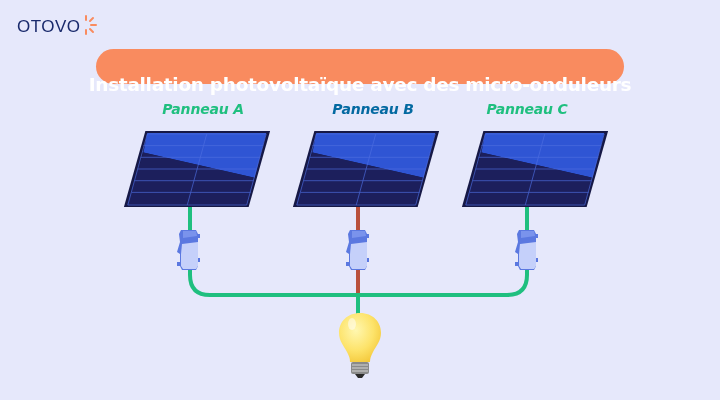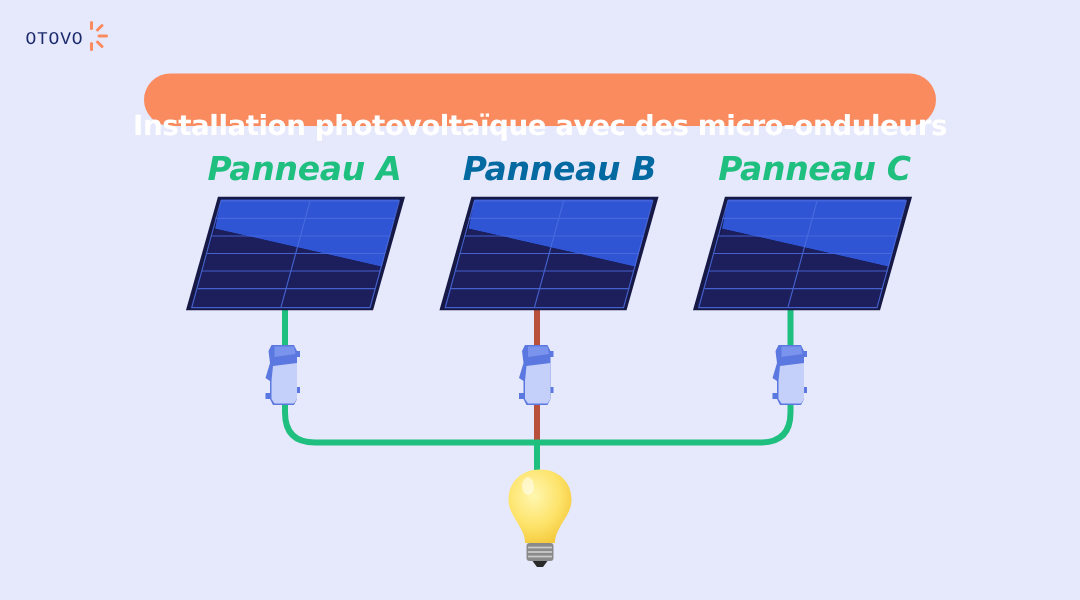--- a/index.html
+++ b/index.html
@@ -7,40 +7,40 @@
       width: 720px; height: 400px; overflow: hidden;
       background: #e6e8fb;
       font-family: "DejaVu Sans", sans-serif;
       position: relative;
     }
     .logo {
       position: absolute; left: 17px; top: 17px;
       display: flex; align-items: center;
     }
     .logo-text {
-      font-family: Liberation Mono, monospace;
-      font-size: 12px; letter-spacing: 0.5px;
+      font-family: Liberation Sans, sans-serif;
+      font-size: 17px; letter-spacing: 0.5px;
       color: #1a2a6c; font-weight: 400;
     }
     .logo-spark { margin-left: 1px; margin-top: -4px; }
     .title-pill {
       position: absolute; left: 96px; top: 49px;
       width: 528px; height: 35px;
       background: #f98b5f; border-radius: 18px;
       display: flex; align-items: center; justify-content: center;
     }
     .title-pill span {
       color: #ffffff; font-size: 18.5px; font-weight: 600;
       font-family: "DejaVu Sans", sans-serif; letter-spacing: -0.3px;
       white-space: nowrap;
       margin-top: 36px;
     }
     .panel-label {
       position: absolute; top: 101px; width: 170px; text-align: center;
-      font-size: 22px; font-weight: bold; font-style: italic;
+      font-size: 14px; font-weight: bold; font-style: italic;
       font-family: "DejaVu Sans", sans-serif; letter-spacing: -0.2px;
     }
     svg.diagram { position: absolute; left: 0; top: 0; }
   </style>
 </head>
 <body>
 
 <div class="logo">
   <span class="logo-text">OTOVO</span>
   <svg class="logo-spark" width="16" height="22" viewBox="0 0 16 22">
@@ -53,21 +53,21 @@
     </g>
   </svg>
 </div>
 
 <div class="title-pill">
   <span>Installation photovoltaïque avec des micro-onduleurs</span>
 </div>
 
 <div class="panel-label" style="left:118px;color:#1fbf7f">Panneau A</div>
 <div class="panel-label" style="left:288px;color:#0369a1">Panneau B</div>
-<div class="panel-label" style="left:458px;color:#1fbf7f">Panneau C</div>
+<div class="panel-label" style="left:442px;color:#1fbf7f">Panneau C</div>
 
 <svg class="diagram" width="720" height="400" viewBox="0 0 720 400">
   <defs>
     <symbol id="panel" viewBox="0 0 150 78">
 
       <polygon points="22,0 150,0 128,78 0,78" fill="#161846"></polygon>
 
       <polygon points="24,2 146,2 134,48 20,22" fill="#2f55d4"></polygon>
 
       <polygon points="20,22 134,48 126,76 3,76" fill="#1c1f5c"></polygon>

